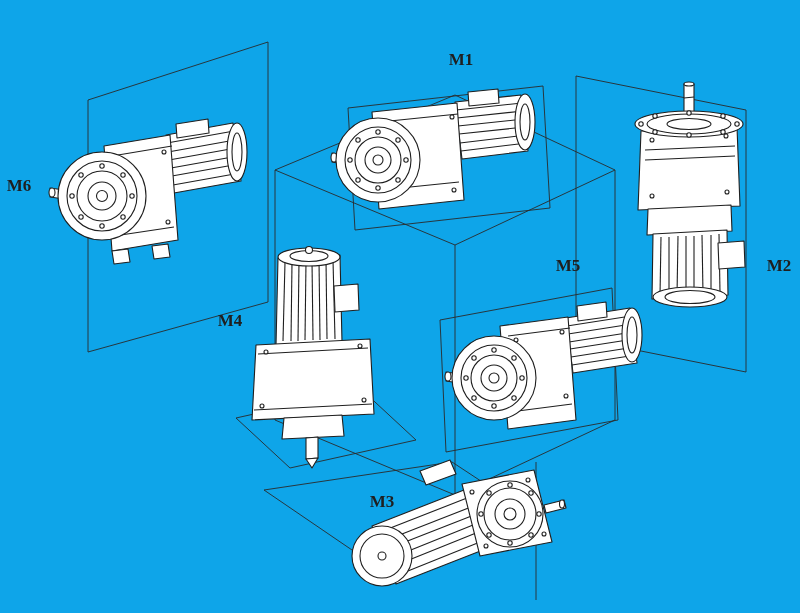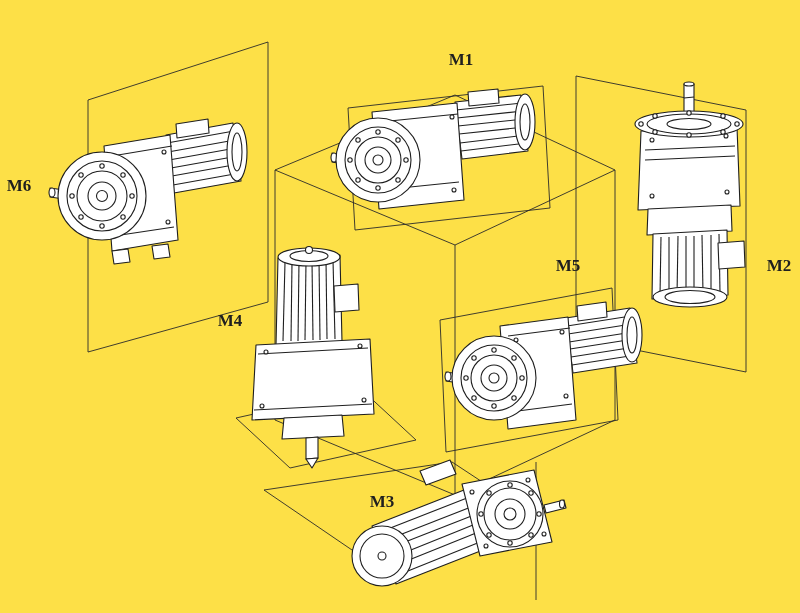--- a/index.html
+++ b/index.html
@@ -5,21 +5,21 @@
   html, body {
     margin: 0;
     padding: 0;
     background: #ffffff;
     font-family: "Liberation Serif", serif;
   }
   .stage {
     position: relative;
     width: 800px;
     height: 613px;
-    background: #fde047;
+    background: #0ea5e9;
     overflow: hidden;
   }
   svg { display: block; }
   .pos-label {
     font-family: "Liberation Serif", serif;
     font-size: 17px;
     font-weight: bold;
   }
   .thin  { stroke-width: 0.9; }
   .mid   { stroke-width: 1.1; }

